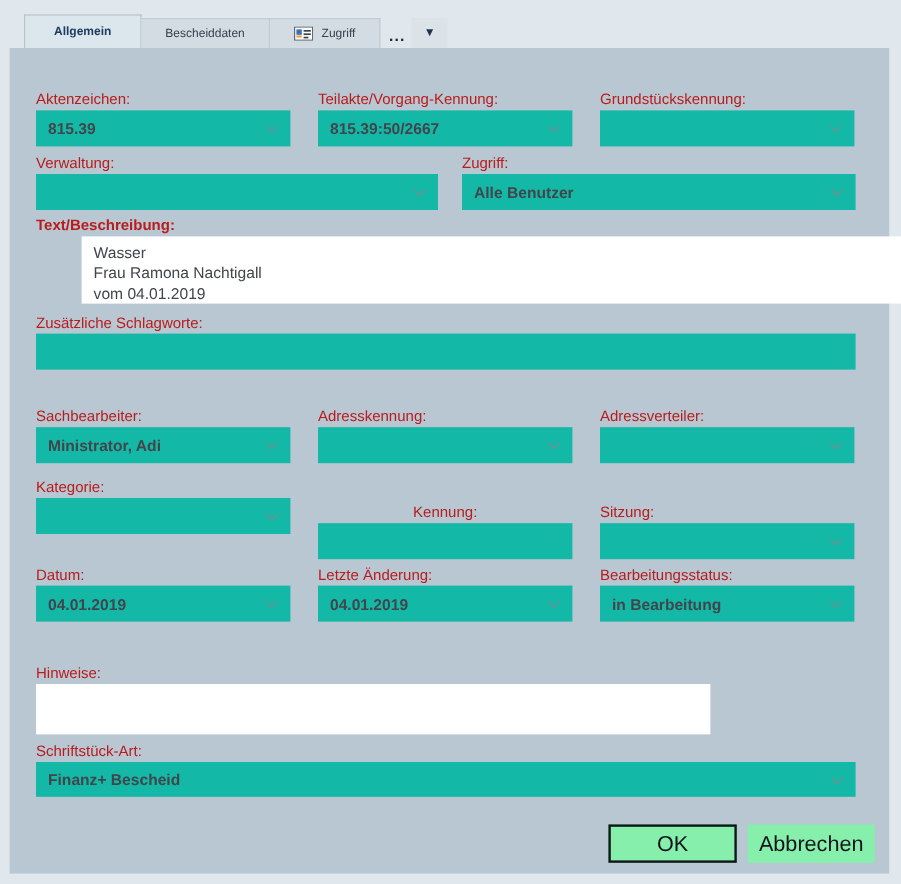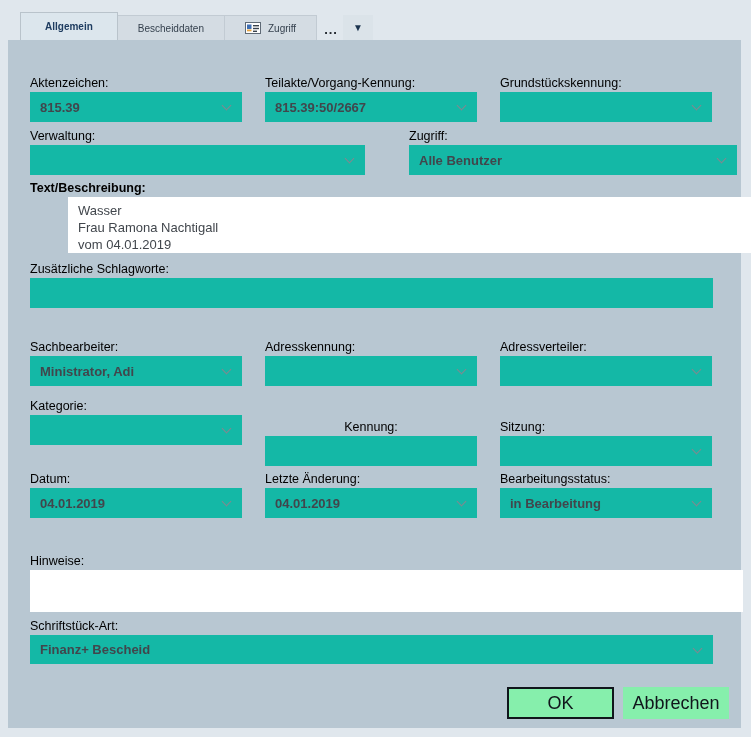--- a/index.html
+++ b/index.html
@@ -34,21 +34,21 @@
     display:flex; align-items:center; justify-content:center;
   }
   .tab-drop .tri { font-size:10px; color:#1c344f; line-height:10px; }
   
   .panel {
     position:absolute; left:8px; top:40px; width:733px; height:688px;
     background:#b8c7d2;
   }
   .fg { position:absolute; }
   .lbl {
-    font-size:12.5px; color:#000000; height:14px; line-height:14px;
+    font-size:12.5px; color:#b91c1c; height:14px; line-height:14px;
     margin-bottom:2px; white-space:nowrap;
   }
   .lbl.bold { font-weight:bold; }
   .combo, .inputbox {
     background:#14b8a6; height:30px; width:100%;
     display:flex; align-items:center; position:relative;
     padding:0 28px 0 10px;
     font-weight:bold;
   }
   .inputbox { padding-right:10px; }
@@ -128,21 +128,21 @@
       </div>
     </div>
 
     <div class="fg" style="left:22px; top:89px; width:335px;">
       <div class="lbl">Verwaltung:</div>
       <div class="combo">
         <span class="val"></span>
         <span class="chev"></span>
       </div>
     </div>
-    <div class="fg" style="left:377px; top:89px; width:328px;margin-left:24px;">
+    <div class="fg" style="left:377px; top:89px; width:328px;">
       <div class="lbl">Zugriff:</div>
       <div class="combo">
         <span class="val">Alle Benutzer</span>
         <span class="chev"></span>
       </div>
     </div>
 
     <div class="fg" style="left:22px; top:141px; width:683px;">
       <div class="lbl bold">Text/Beschreibung:</div>
       <div class="textareabox" style="height:56px;margin-left:38px;">Wasser
@@ -215,21 +215,21 @@
       </div>
     </div>
     <div class="fg" style="left:492px; top:432px; width:212px;">
       <div class="lbl">Bearbeitungsstatus:</div>
       <div class="combo">
         <span class="val">in Bearbeitung</span>
         <span class="chev"></span>
       </div>
     </div>
 
-    <div class="fg" style="left:22px; top:514px; width:713px;">
+    <div class="fg" style="left:22px; top:514px; width:562px;">
       <div class="lbl">Hinweise:</div>
       <div class="textareabox" style="height:42px;"></div>
     </div>
 
     <div class="fg" style="left:22px; top:579px; width:683px;">
       <div class="lbl">Schriftstück-Art:</div>
       <div class="combo" style="height:29px;">
         <span class="val">Finanz+ Bescheid</span>
         <span class="chev" style="top:10px;"></span>
       </div>

